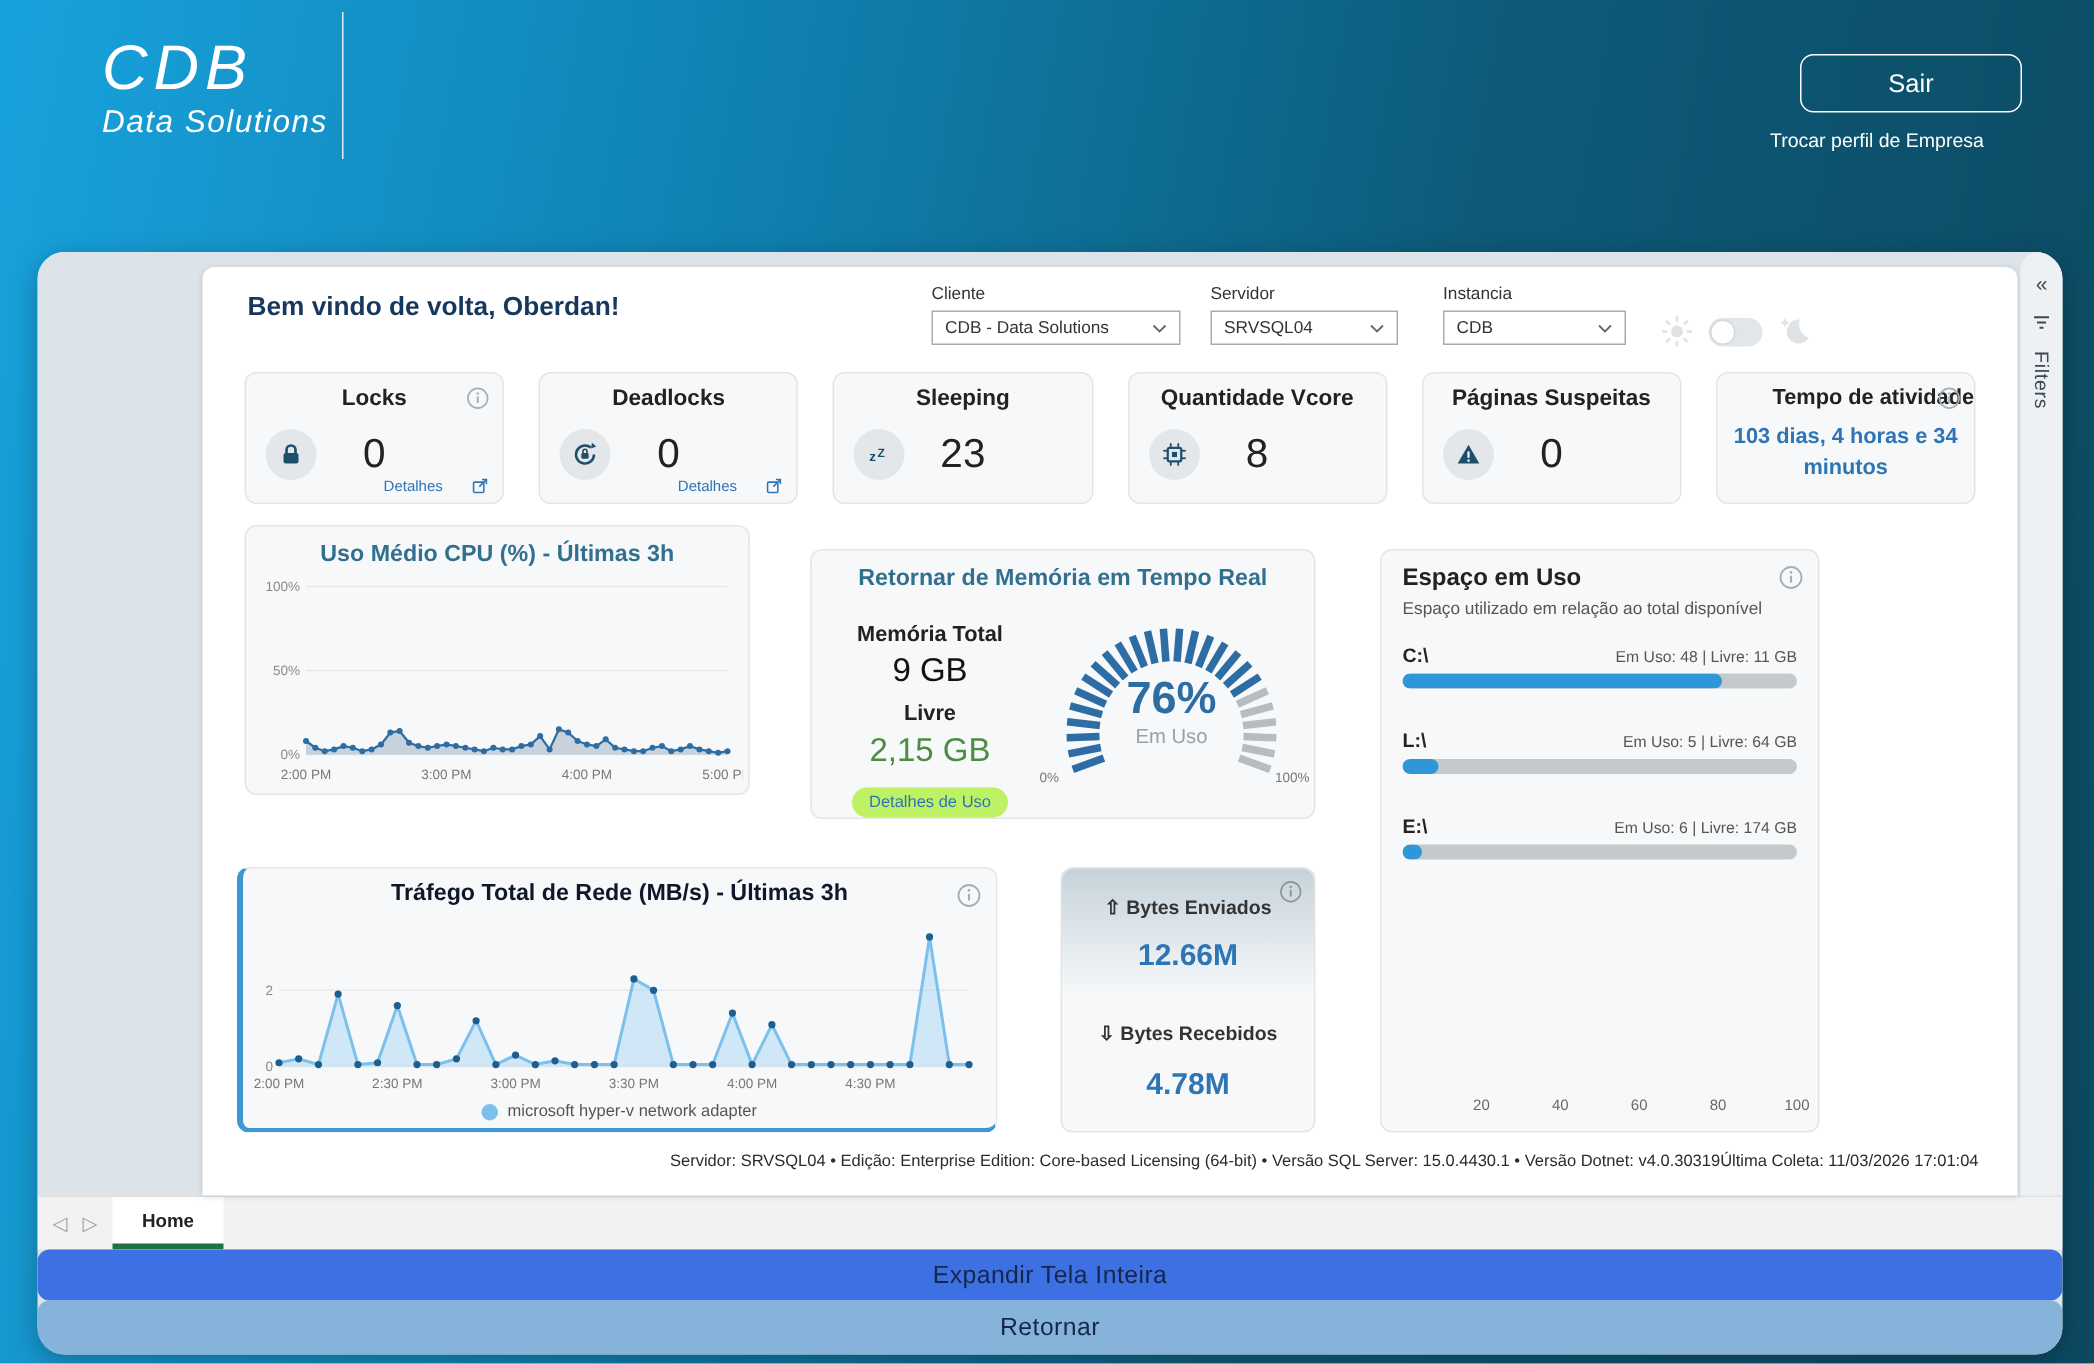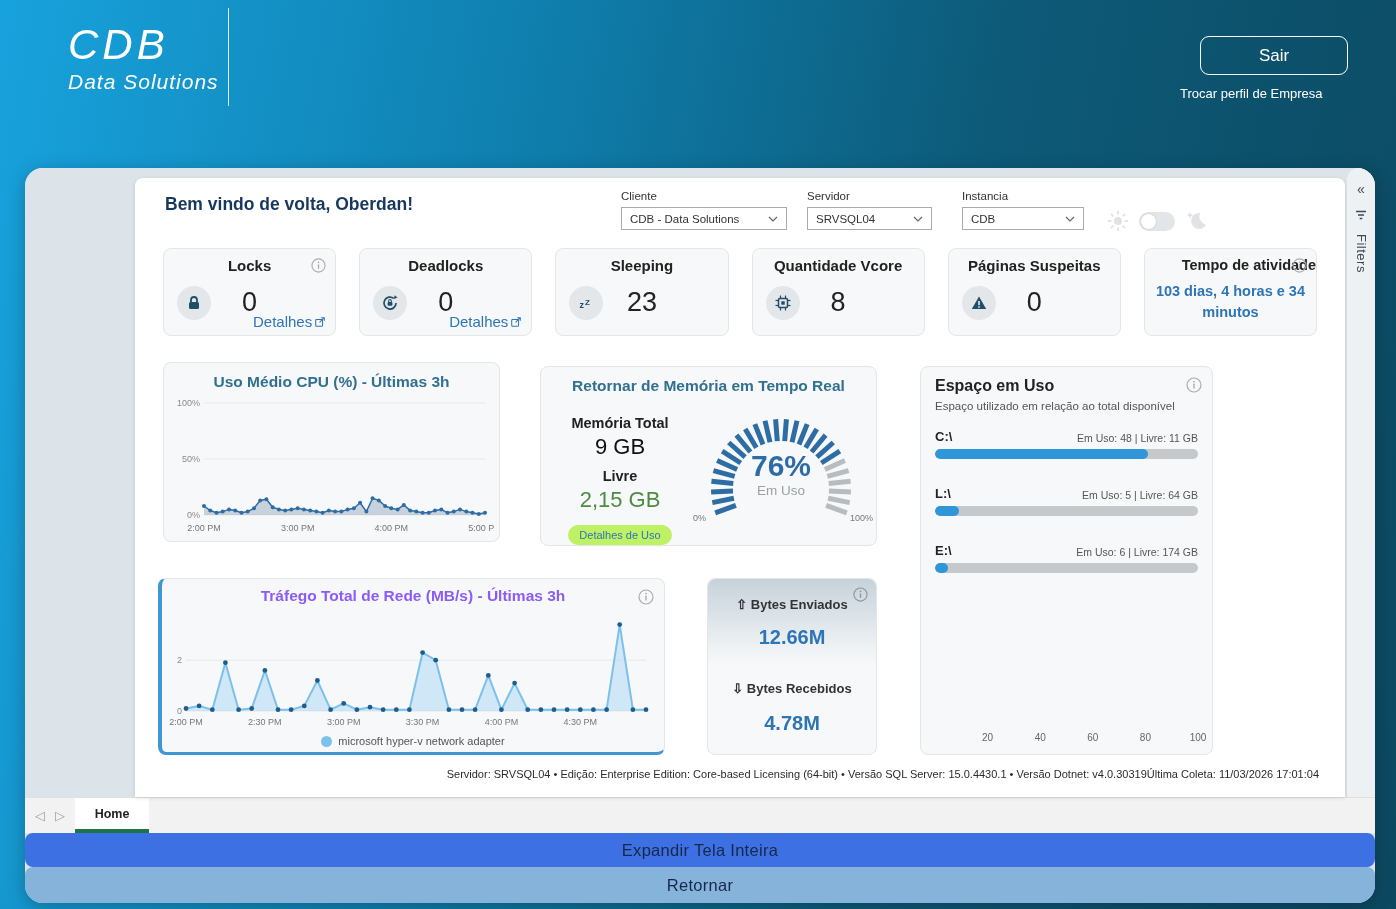--- a/index.html
+++ b/index.html
@@ -39,30 +39,30 @@
   .theme { position:absolute; left:972px; top:32px; display:flex; align-items:center; gap:10px; }
   .tgl { width:36px; height:19px; background:#e3e6e8; border-radius:10px; position:relative; cursor:pointer; }
   .tgl .knob { position:absolute; left:2px; top:2px; width:15px; height:15px; background:#fff; border-radius:50%; box-shadow:0 0 2px rgba(0,0,0,.2); }
 
   .kpi-row { position:absolute; left:28px; top:70px; width:1154px; height:88px; display:flex; gap:23px; }
   .kpi { flex:1; background:#f7f8f9; border:1px solid #e3e5e7; border-radius:8px; position:relative; }
   .kpi .t { text-align:center; font-size:15px; font-weight:600; color:#222; margin-top:8px; }
   .kpi .ico { position:absolute; left:13px; top:37px; width:34px; height:34px; border-radius:50%; background:#e4e7ea;
     display:flex; align-items:center; justify-content:center; }
   .kpi .v { position:absolute; left:0; right:0; top:38px; text-align:center; font-size:27px; color:#222; }
-  .kpi .det { position:absolute; right:9px; bottom:5px; font-size:15px; color:#2e75b6; display:flex; align-items:center; gap:2px; cursor:pointer; }
+  .kpi .det { position:absolute; right:9px; bottom:5px; font-size:10px; color:#2e75b6; display:flex; align-items:center; gap:19px; cursor:pointer; }
   .kpi .info { position:absolute; right:9px; top:9px; cursor:pointer; }
   .kpi.uptime .t { text-align:right; margin-left:10px; font-size:14.5px; }
   .kpi.uptime .v2 { position:absolute; left:6px; right:6px; top:32px; text-align:center; font-size:14.5px; font-weight:bold; color:#2e75b6; line-height:1.45; }
 
   .card { position:absolute; background:#f7f8f9; border:1px solid #e3e5e7; border-radius:8px; }
   .card .ct { text-align:center; font-size:15.5px; font-weight:bold; color:#31708f; margin-top:10px; }
   .card .info { position:absolute; right:10px; top:10px; cursor:pointer; }
 
-  #cpu-card { left:28px; top:184px; width:337px; height:180px; }
+  #cpu-card { left:28px; top:172px; width:337px; height:180px; }
   #mem-card { left:405px; top:188px; width:337px; height:180px; }
   #mem-card .mleft { position:absolute; left:16px; top:40px; width:126px; text-align:center; }
   #mem-card .mlbl { font-size:14.5px; color:#222; font-weight:600; margin-top:8px; }
   #mem-card .mtot { font-size:22px; color:#111; margin-top:3px; }
   #mem-card .mfree { font-size:22px; color:#4e8c42; margin-top:3px; }
   #mem-card .pill { display:inline-block; margin-top:12px; font-size:11px; color:#2e75b6; background:#bef264; border-radius:11px;
      padding:4px 11px; cursor:pointer; }
   .gauge-wrap { position:absolute; left:150px; top:30px; width:180px; height:130px; }
   .gauge-center { position:absolute; left:0; top:54px; width:100%; text-align:center; pointer-events:none; }
   .gauge-center .pct { font-size:30px; font-weight:bold; color:#2e6da4; line-height:1; }
@@ -77,21 +77,21 @@
   .disk-row { margin-bottom:27px; }
   .disk-head { display:flex; justify-content:space-between; align-items:flex-end; }
   .disk-label { font-size:13px; font-weight:bold; color:#222; }
   .disk-caption { font-size:10.5px; color:#555; }
   .disk-track { margin-top:5px; height:10px; border-radius:5px; background:#c5c9cc; overflow:hidden; }
   .disk-fill { height:100%; border-radius:5px; background:#2f96d8; }
   .disk-axis { position:absolute; left:14px; right:14px; bottom:10px; height:12px; }
   .disk-axis span { position:absolute; transform:translateX(-50%); font-size:10px; color:#666; }
 
   #net-card { left:23px; top:400px; width:507px; height:177px; border-left:4px solid #3e97d4; border-bottom:3px solid #3e97d4; }
-  #net-card .ct { color:#8b5cf6; font-size:15.5px; margin-top:8px; }
+  #net-card .ct { color:#0f172a; font-size:15.5px; margin-top:8px; }
   .legend { position:absolute; left:0; right:0; bottom:5px; display:flex; justify-content:center; align-items:center; gap:6px; }
   .legend .dot { width:11px; height:11px; border-radius:50%; background:#7cc0ec; }
   .legend .ltxt { font-size:11px; color:#555; }
 
   #bytes-card { left:572px; top:400px; width:170px; height:177px; }
   .bytes-top { position:absolute; top:0; left:0; right:0; height:86px; border-radius:8px 8px 0 0;
      background:linear-gradient(#c6d2da 0%,#eef2f4 80%,#f7f8f9 100%); }
   .bytes-line { text-align:center; font-size:13px; color:#333; font-weight:600; }
   .bytes-val { text-align:center; font-size:20px; font-weight:bold; color:#2e75b6; }
 

